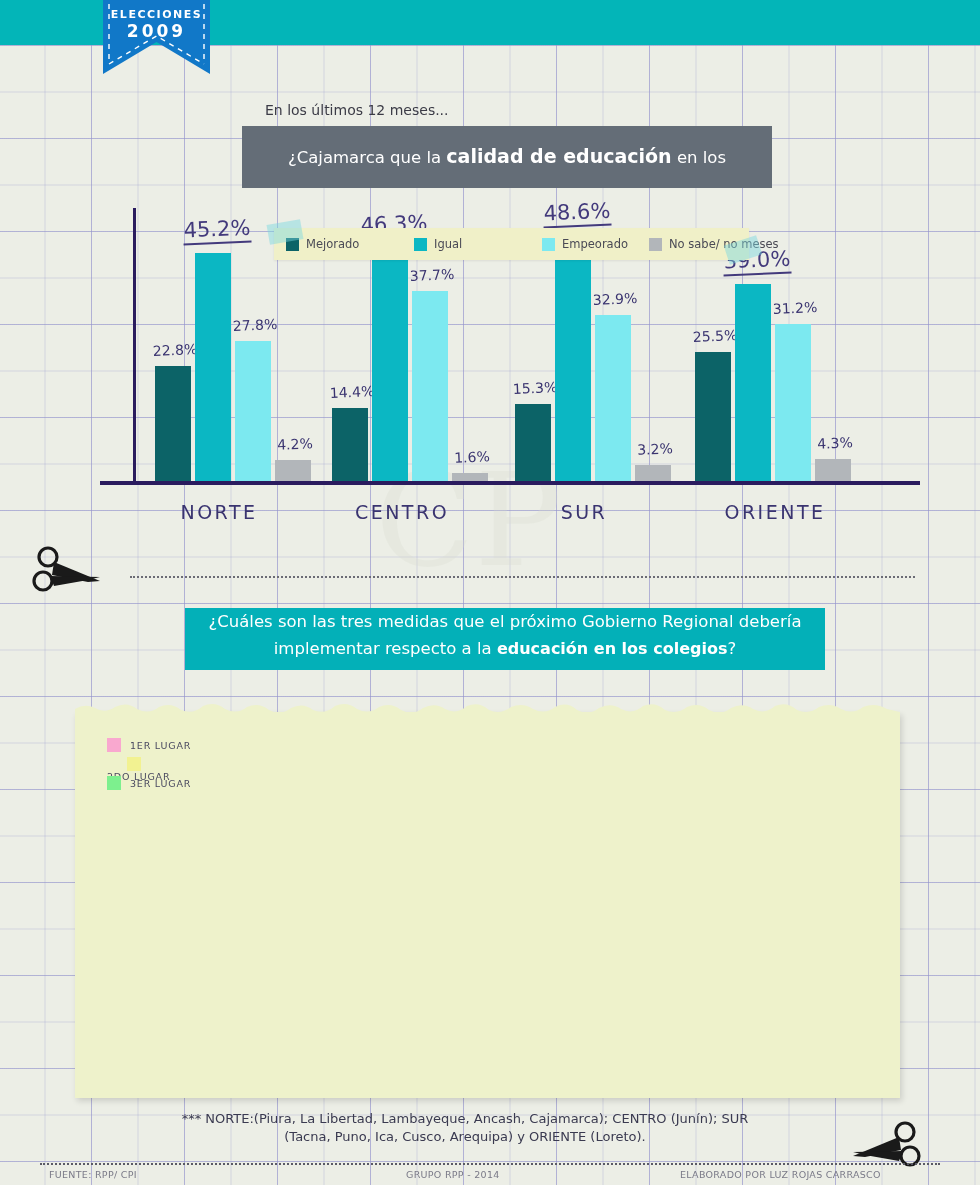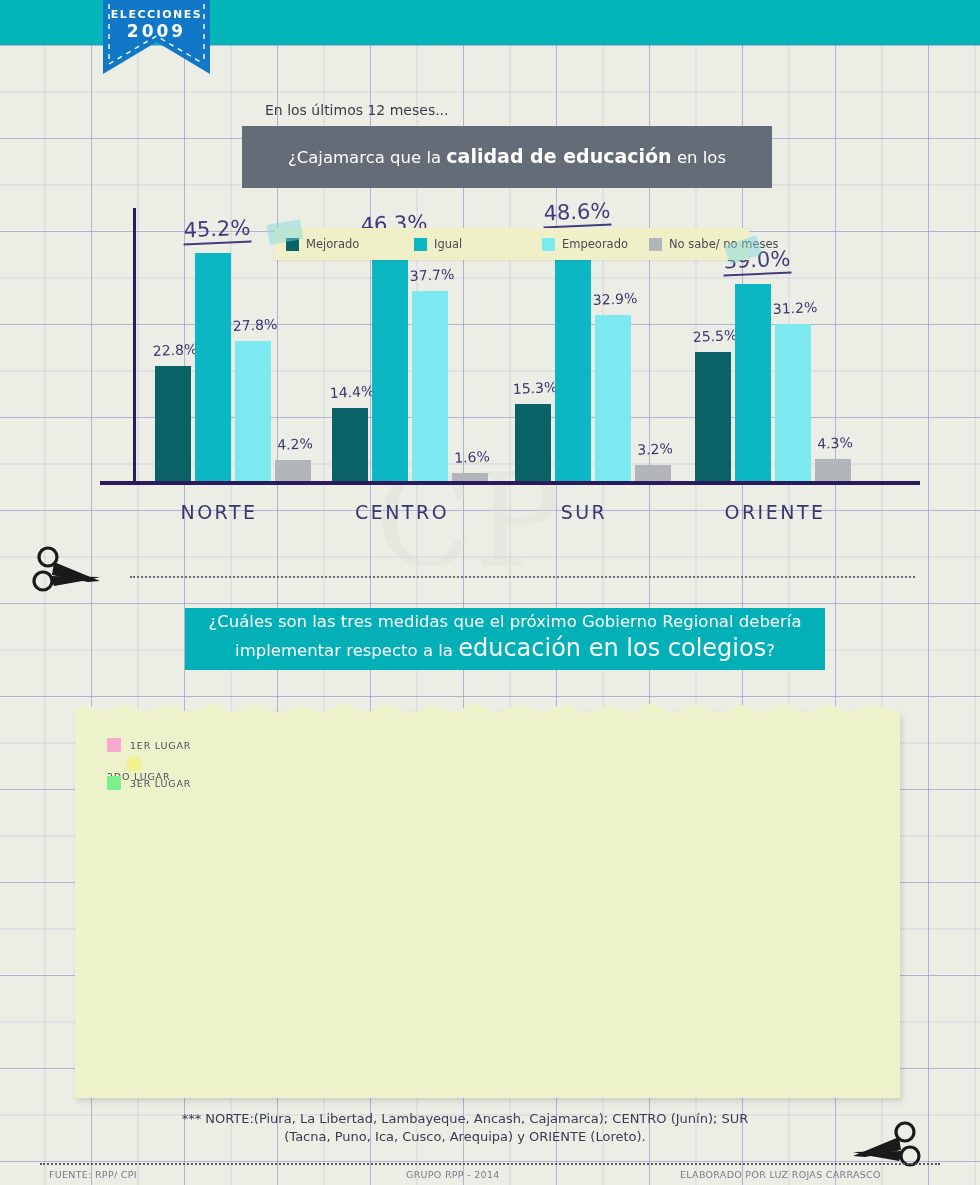--- a/index.html
+++ b/index.html
@@ -142,21 +142,21 @@
   #q2-banner {
     position: absolute; left: 185px; top: 608px;
     width: 640px; height: 62px;
     background: #03b0b8; color: #ffffff;
     display: flex; flex-direction: column;
     align-items: center; 
     font-family: "DejaVu Sans", sans-serif;
     font-size: 16.5px; line-height: 27px; text-align: center;
     z-index: 3;
   }
-  #q2-banner b { font-size: 24px; font-weight: normal; }
+  #q2-banner b { font-size: 16px; font-weight: bold; }
 
   
   #notepad {
     position: absolute; left: 75px; top: 700px;
     width: 825px; height: 398px; z-index: 2;
   }
   #notepad-paper {
     position: absolute; left: 0; top: 12px;
     width: 825px; height: 386px;
     background: #eef2cb;

